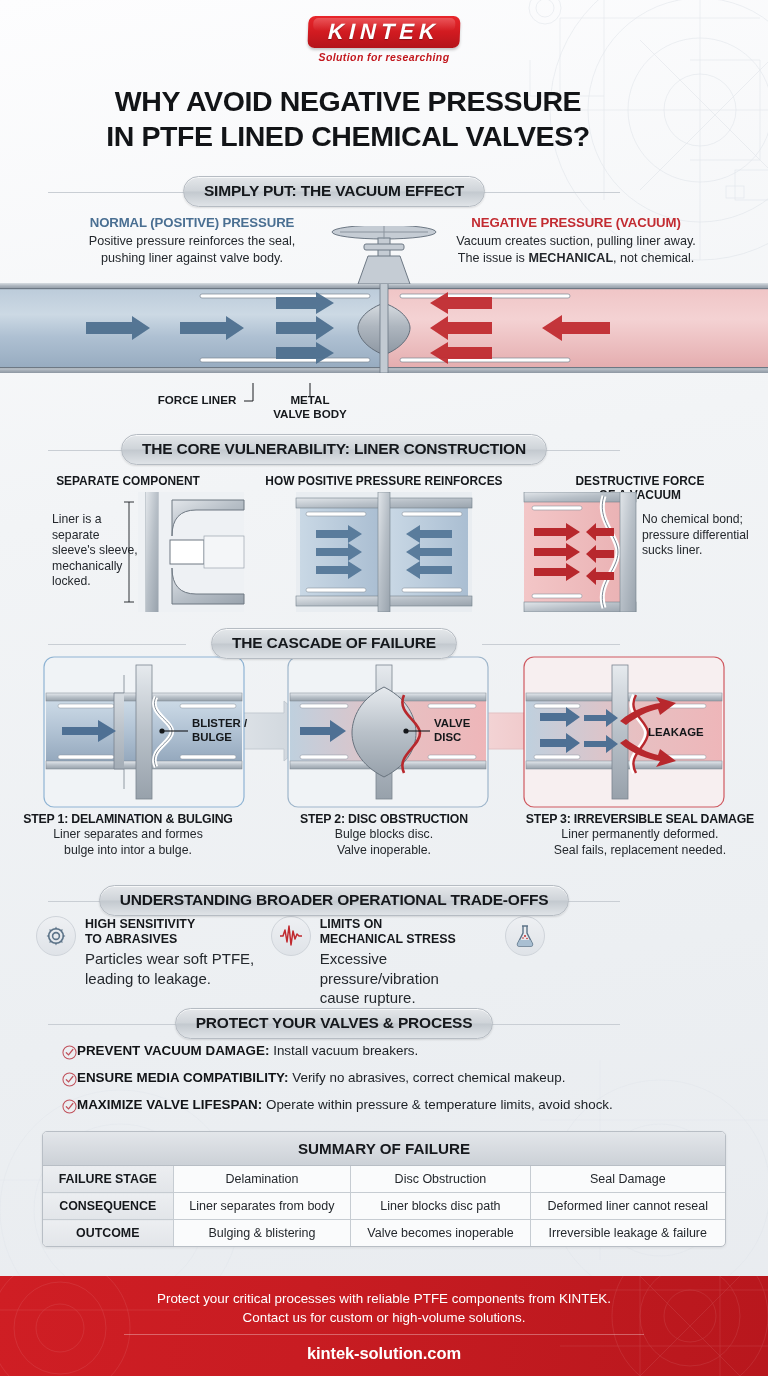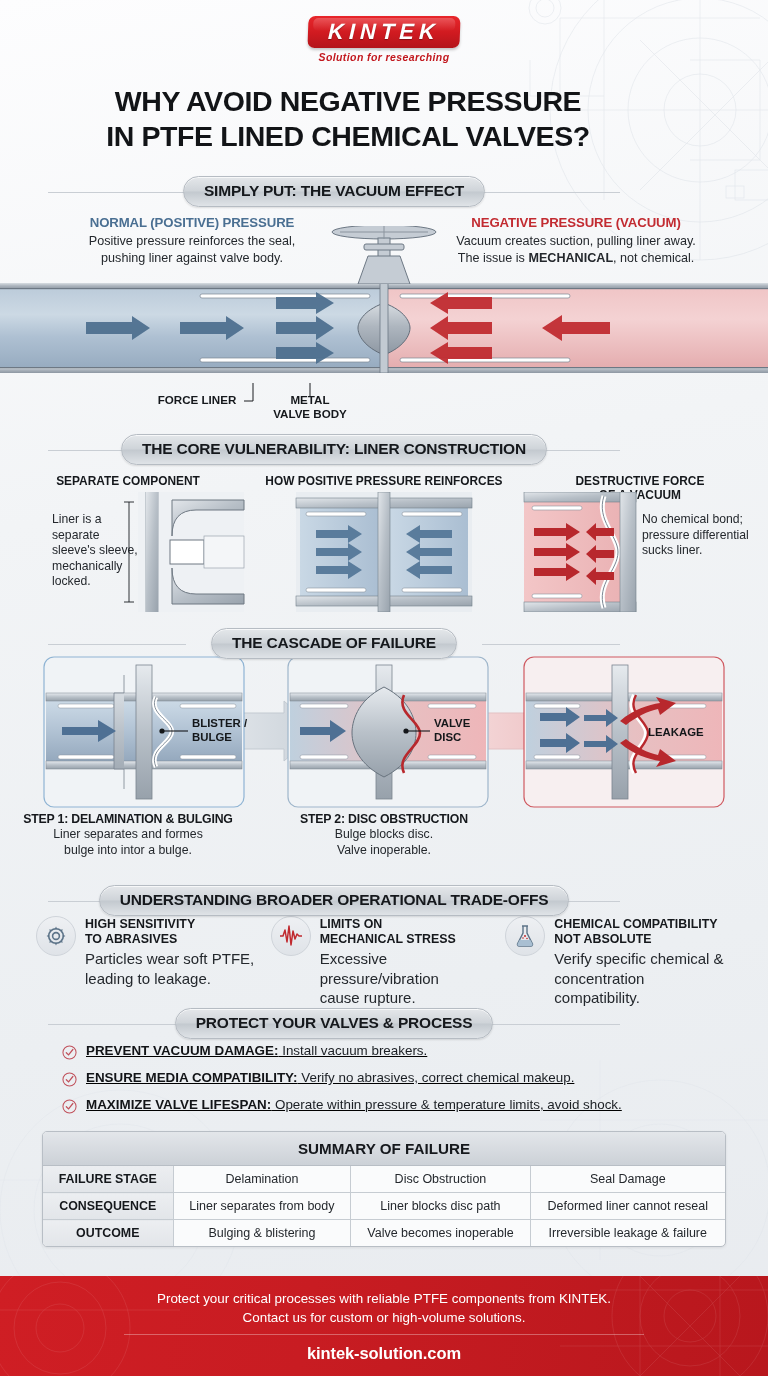--- a/index.html
+++ b/index.html
@@ -101,21 +101,21 @@
     flex:0 0 auto; width:40px; height:40px; border-radius:50%;
     background:linear-gradient(180deg,#eef0f3 0%,#dfe3e8 100%);
     border:1px solid #cfd4da; display:flex; align-items:center; justify-content:center;
   }
   .to-txt{ padding-top:1px; }
   .to-t{ font-weight:bold; font-size:12.4px; color:#15181c; line-height:1.22; }
   .to-d{ font-size:15px; color:#24282d; line-height:1.3; margin-top:2px; }
 
   
   .protect-list{ position:absolute; top:1043px; left:62px; width:650px; }
-  .p-item{ display:flex; align-items:flex-start; gap:9px; margin-bottom:10px;text-decoration:underline; }
+  .p-item{ display:flex; align-items:flex-start; margin-bottom:10px; }
   .p-txt{ font-size:13.4px; color:#1b1f24; line-height:1.2; }
   .p-txt b{ font-weight:bold; color:#121417; }
 
   
   .summary{
     position:absolute; top:1131px; left:42px; width:684px;
     border:1px solid #b8bec5; border-radius:5px; overflow:hidden;
     background:#fafbfc; box-shadow:0 1px 3px rgba(0,0,0,.08);
   }
   .sum-title{
@@ -479,20 +479,27 @@
         <span>bulge into intor a bulge.</span>
       </div>
     </div>
     <div>
       <div class="cc-t">STEP 2: DISC OBSTRUCTION</div>
       <div class="cc-d">
         <span>Bulge blocks disc.</span><br>
         <span>Valve inoperable.</span>
       </div>
     </div>
+    <div>
+      <div class="cc-t">STEP 3: IRREVERSIBLE SEAL DAMAGE</div>
+      <div class="cc-d">
+        <span>Liner permanently deformed.</span><br>
+        <span>Seal fails, replacement needed.</span>
+      </div>
+    </div>
   </div>
 
   <div class="pill-row" style="position:absolute; top:885px;">
     <span class="pill">UNDERSTANDING BROADER OPERATIONAL TRADE-OFFS</span>
   </div>
 
   <div class="to-row">
     <div class="to-item">
       <div class="to-icon">
         <svg width="24" height="24" viewBox="0 0 24 24" fill="none" stroke="#5d7489" stroke-width="1.6">
@@ -536,30 +543,20 @@
 
     <div class="to-item">
       <div class="to-icon">
         <svg width="22" height="24" viewBox="0 0 22 24" fill="none" stroke="#5d7489" stroke-width="1.4">
           <path d="M8 2 H14 M9 2 V9 L3.5 20 A1.6 1.6 0 0 0 5 22 H17 A1.6 1.6 0 0 0 18.5 20 L13 9 V2"></path>
           <path d="M5.6 16 H16.4 L18.5 20 A1.6 1.6 0 0 1 17 22 H5 A1.6 1.6 0 0 1 3.5 20 Z" fill="#a9bfd2" stroke="none"></path>
           <circle cx="11" cy="12" r="1" fill="#c0292e" stroke="none"></circle>
           <circle cx="9" cy="14" r="0.8" fill="#c0292e" stroke="none"></circle>
           <circle cx="13" cy="14.5" r="0.8" fill="#c0292e" stroke="none"></circle>
         </svg>
-      </div>
-      <div class="to-txt">
-        <div class="to-t">
-          <span>CHEMICAL COMPATIBILITY</span><br>
-          <span>NOT ABSOLUTE</span>
-        </div>
-        <div class="to-d">
-          <span>Verify specific chemical &amp;</span><br>
-          <span>concentration compatibility.</span>
-        </div>
       </div>
     </div>
   </div>
 
   <div class="pill-row" style="position:absolute; top:1008px;">
     <span class="pill">PROTECT YOUR VALVES &amp; PROCESS</span>
   </div>
 
   <div class="protect-list">
     <div class="p-item">

